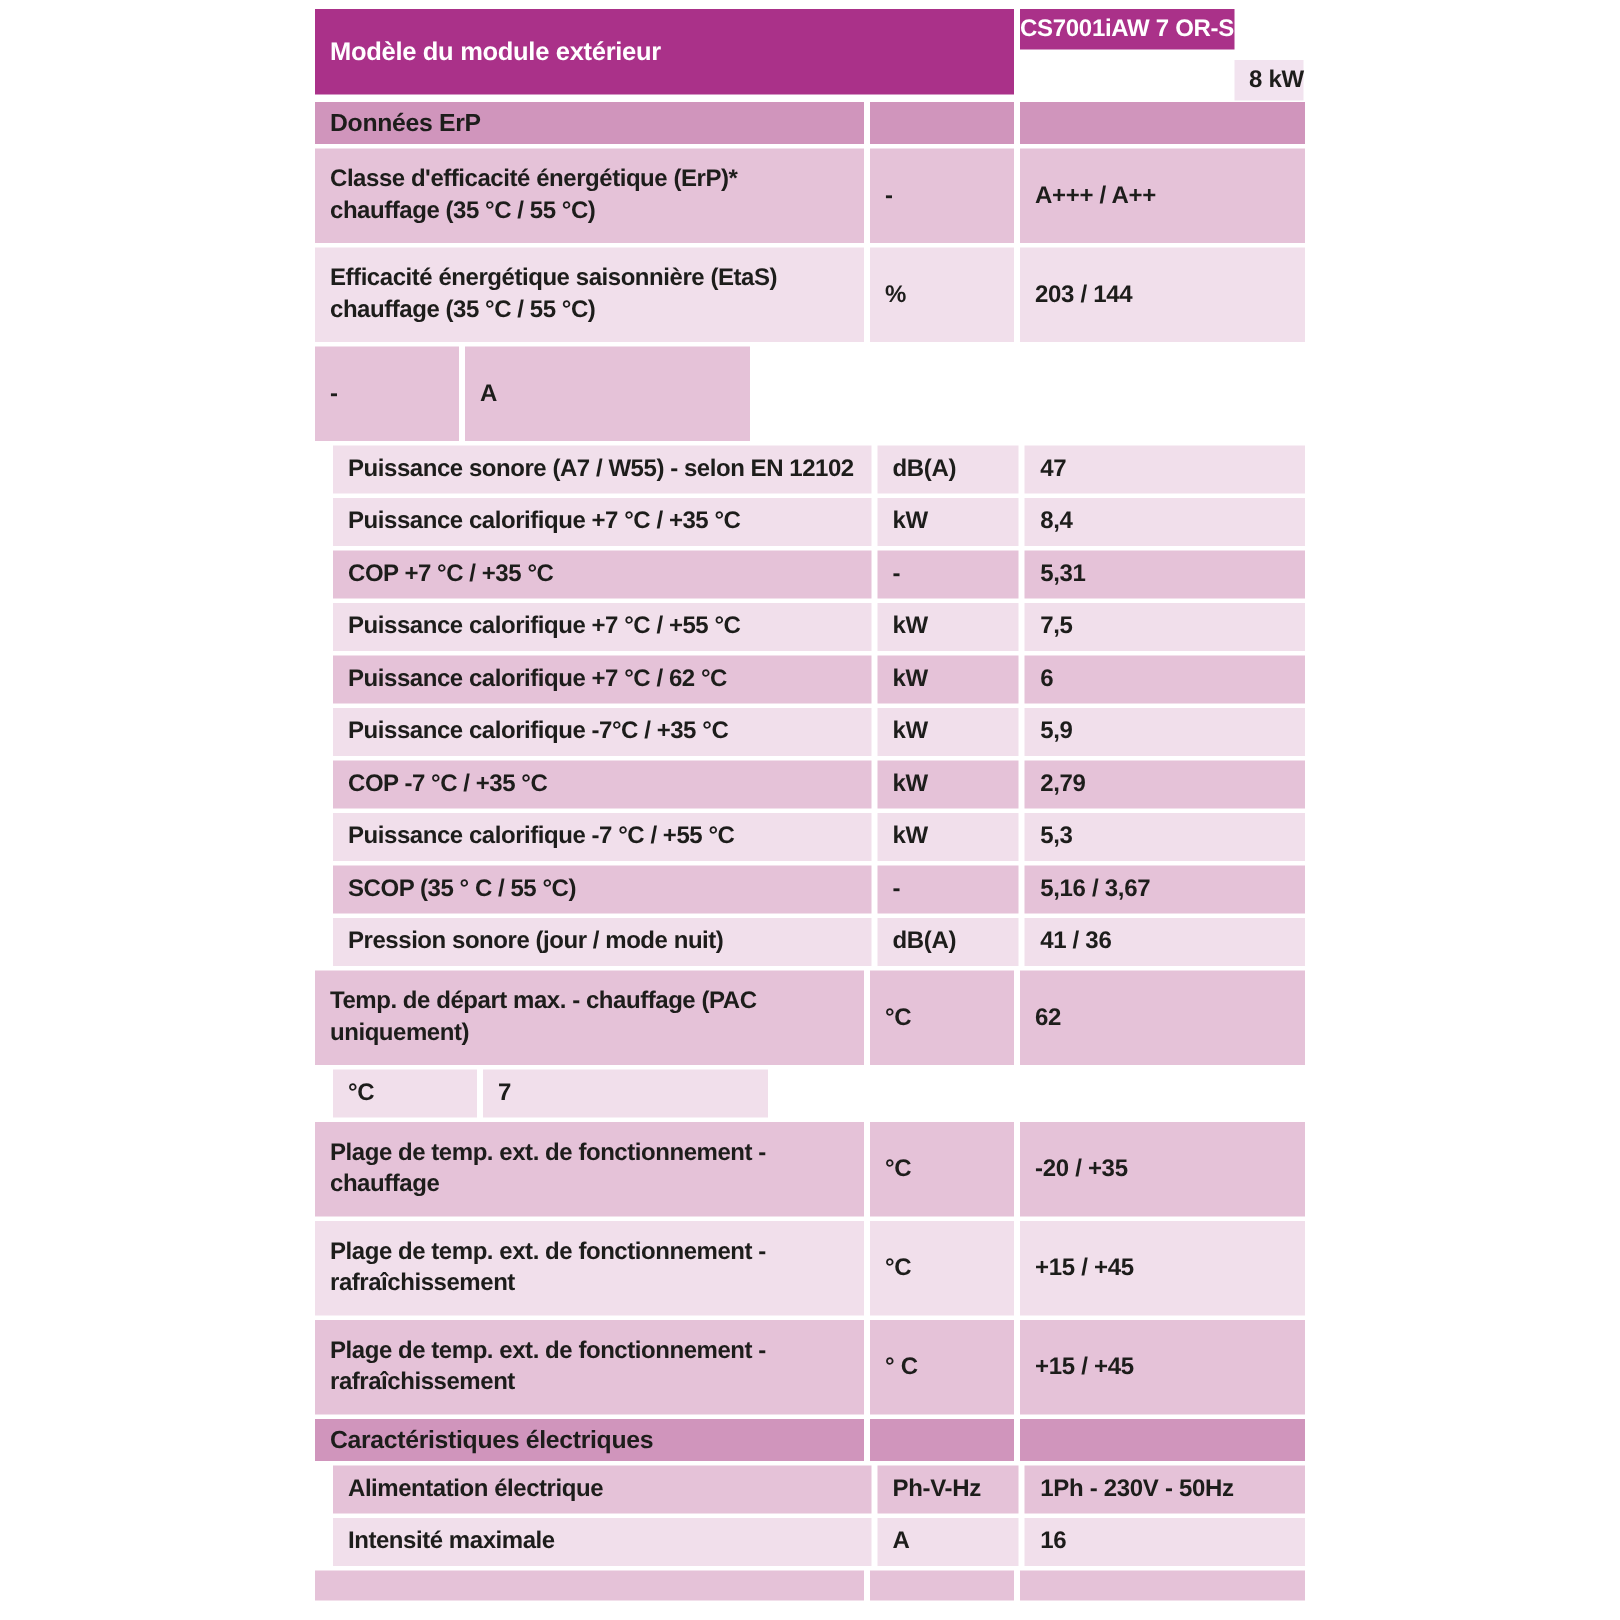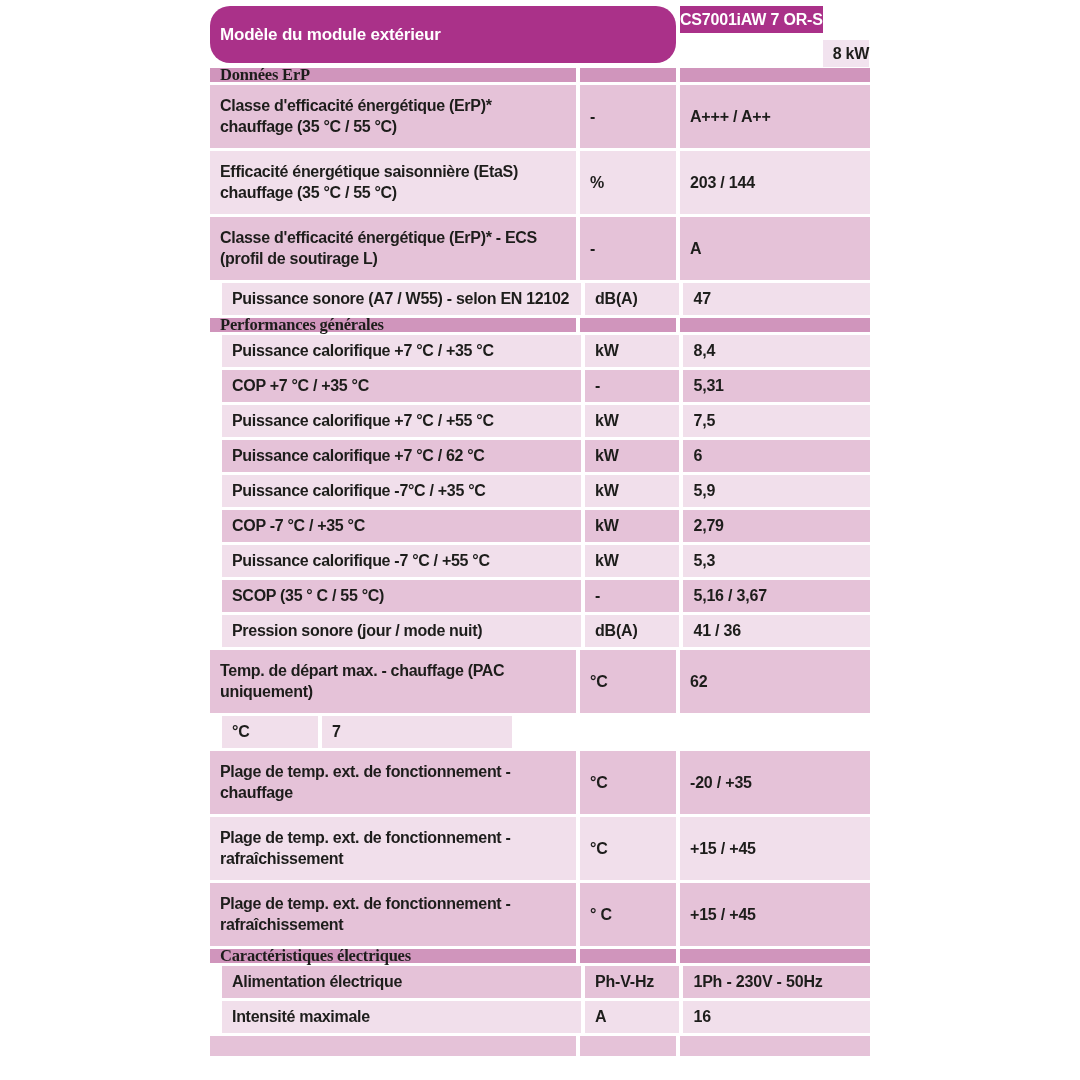--- a/index.html
+++ b/index.html
@@ -30,21 +30,20 @@
   .c-value{ width:190px; }
 
   
   .row-header{ height:57px; margin-bottom:5px; }
   .hdr-left{
     width:466px; margin-right:4px;
     background:var(--magenta);
     color:#ffffff;
     font-weight:700; font-size:17px;
     letter-spacing:-0.2px;
-    border-radius:20px;
   }
   .hdr-right{
     width:190px;
     display:flex; 
   }
   .hdr-model{
     height:27px; margin-bottom:3px;
     background:var(--magenta);
     color:#ffffff;
     font-weight:700; font-size:16px;
@@ -56,21 +55,21 @@
     background:var(--model-cell);
     font-weight:700; font-size:16px;
     color:var(--text-dark);
     display:flex; align-items:center;
     padding-left:10px;
     letter-spacing:-0.2px;
     margin-top:34px;
   }
 
   
-  .row-section{ height:14px;font-family:Liberation Serif, serif; }
+  .row-section{ height:28px; }
   .row-section .cell{
     background:var(--section-bg);
     font-weight:700; font-size:16.5px;
     letter-spacing:-0.2px;
   }
 
   
   .row-single{ height:32px;padding-left:12px; }
   .row-double{ height:63px; }
   .shade-dark .cell{ background:var(--row-dark); }
@@ -137,52 +136,39 @@
           </div>
         </div>
         <div class="cell c-unit">
           <span class="unit-txt">%</span>
         </div>
         <div class="cell c-value">
           <span class="val-txt">203 / 144</span>
         </div>
       </div>
       <div class="row row-double shade-dark">
-        <div class="cell c-label">
-          <div class="lbl">
-            <div>Classe d'efficacité énergétique (ErP)* - ECS</div>
-            <div>(profil de soutirage L)</div>
-          </div>
-        </div>
         <div class="cell c-unit">
           <span class="unit-txt">-</span>
         </div>
         <div class="cell c-value">
           <span class="val-txt">A</span>
         </div>
       </div>
       <div class="row row-single shade-light">
         <div class="cell c-label">
           <div class="lbl">
             <div>Puissance sonore (A7 / W55) - selon EN 12102</div>
           </div>
         </div>
         <div class="cell c-unit">
           <span class="unit-txt">dB(A)</span>
         </div>
         <div class="cell c-value">
           <span class="val-txt">47</span>
         </div>
-      </div>
-      <div class="row row-section">
-        <div class="cell c-label">
-          <span>Performances générales</span>
-        </div>
-        <div class="cell c-unit"></div>
-        <div class="cell c-value"></div>
       </div>
       <div class="row row-single shade-light">
         <div class="cell c-label">
           <div class="lbl">
             <div>Puissance calorifique +7 °C / +35 °C</div>
           </div>
         </div>
         <div class="cell c-unit">
           <span class="unit-txt">kW</span>
         </div>

